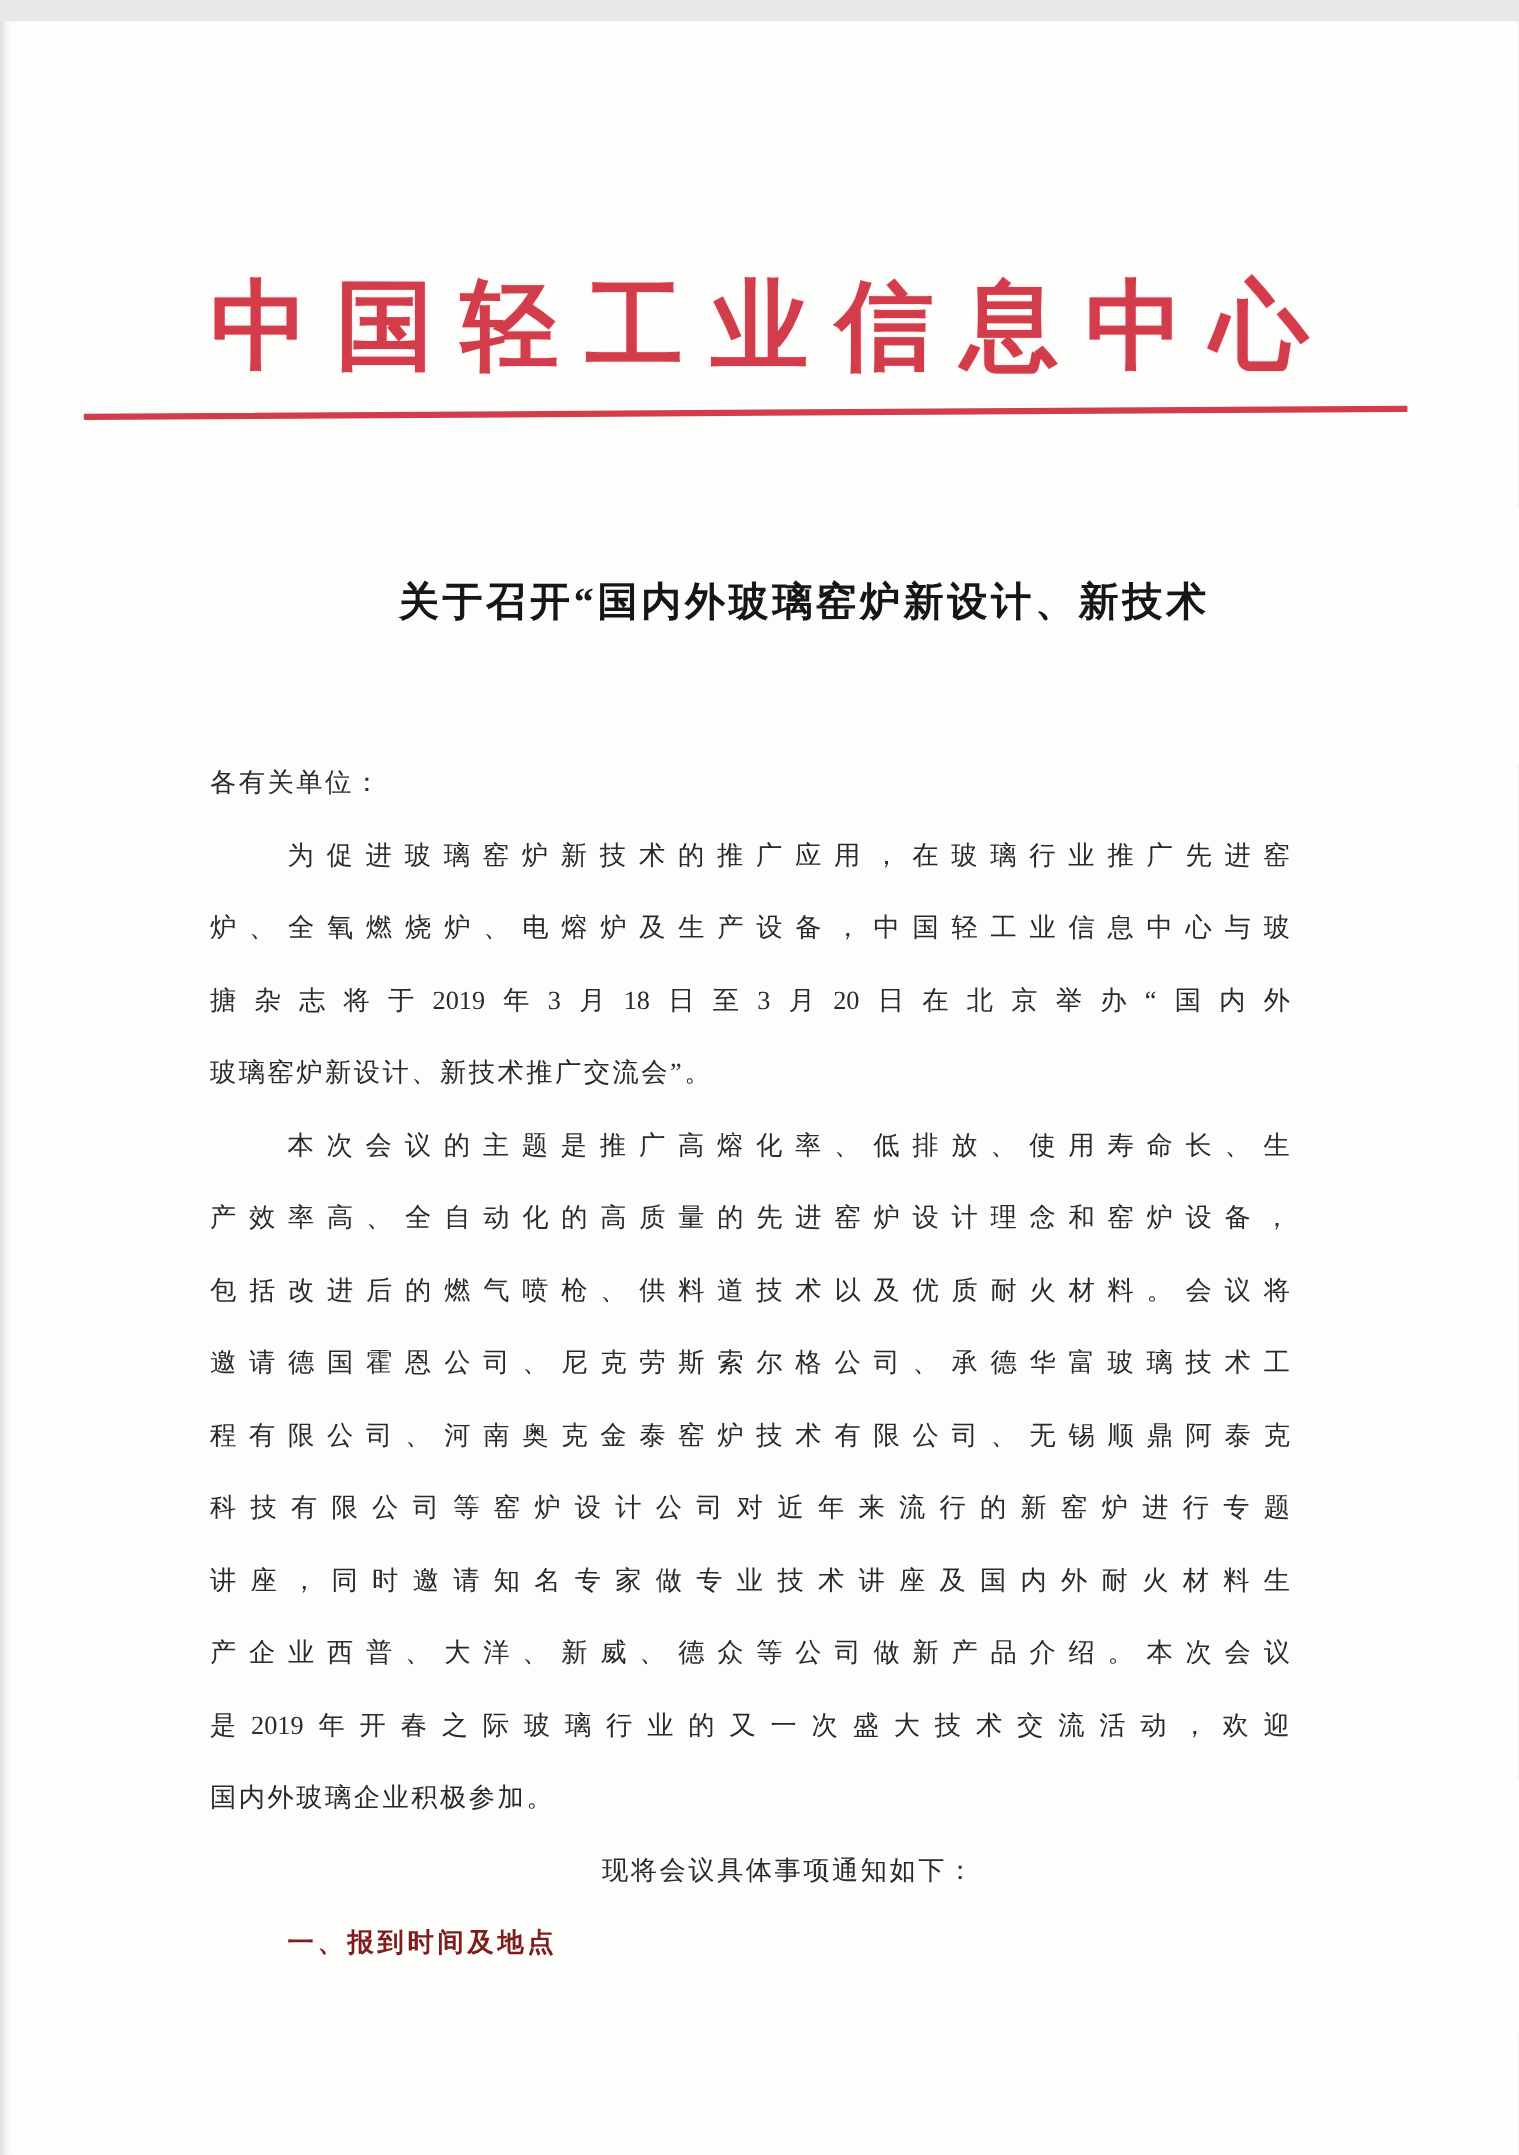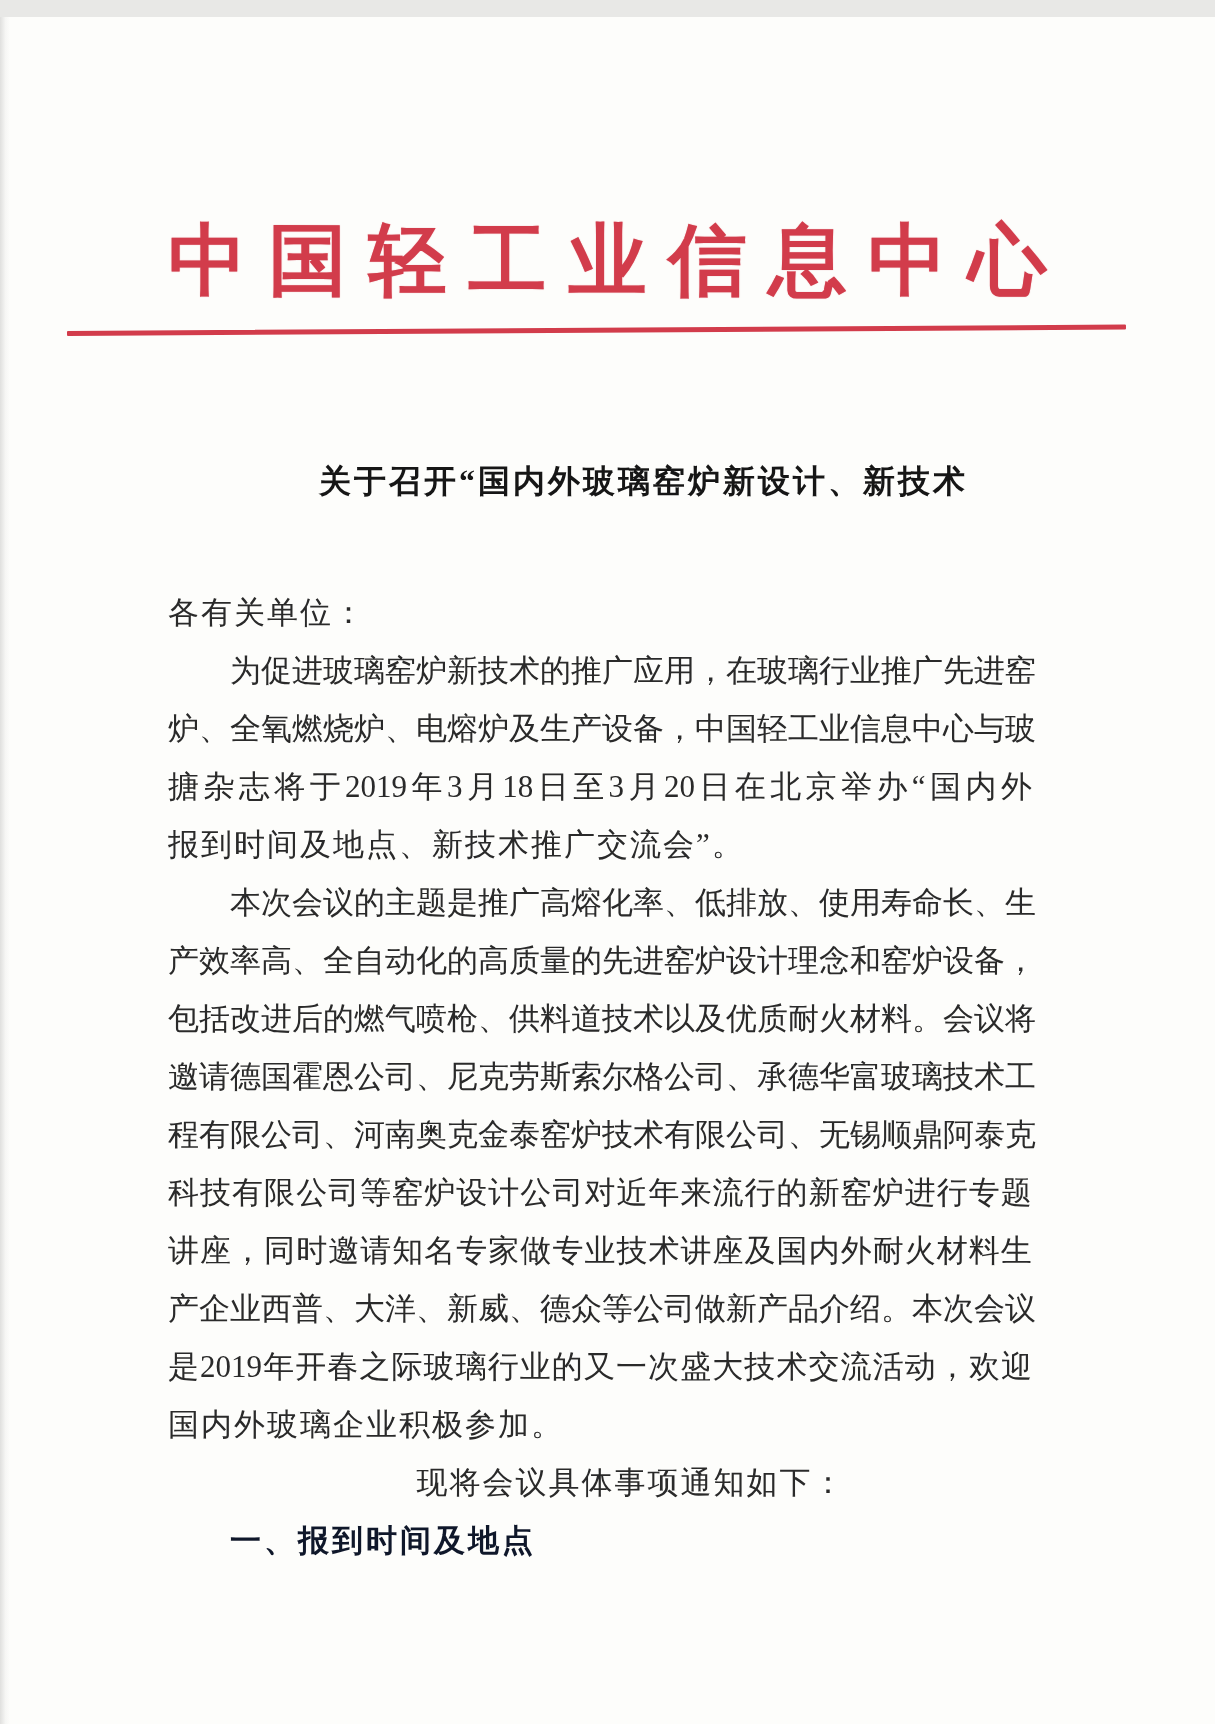--- a/index.html
+++ b/index.html
@@ -41,34 +41,34 @@
     position:absolute;top:356px;right:220px;
     font-size:30px;line-height:40px;color:#2b2b2b;
     letter-spacing:3px;white-space:nowrap;
   }
   .title{
     position:absolute;top:430px;left:0;width:100%;
     text-align:center;color:#161616;font-weight:bold;
     font-size:32px;line-height:68px;letter-spacing:3px;padding-left:36px;
   }
   .body-text{
-    position:absolute;top:567px;left:168px;width:864px;
+    position:absolute;top:580px;left:168px;width:864px;
     color:#2a2a2a;
-    font-size:31px;
+    font-size:21px;
   }
   .body-line{
     height:58px;line-height:58px;
     white-space:nowrap;
     letter-spacing:2px;
   }
   .body-line.justify{
     display:flex;justify-content:space-between;
     letter-spacing:0;white-space:normal;
   }
-  .body-line.bold{font-weight:bold;color:#0f172a;letter-spacing:3px;}
+  .body-line.bold{font-weight:bold;color:#7f1d1d;letter-spacing:3px;}
   .tok{display:inline-block;}
 </style>
 </head>
 <body>
 
 <div class="page">
 
   <div class="letterhead">中国轻工业信息中心</div>
 
   <div class="rule"></div>
@@ -158,21 +158,21 @@
         <span class="tok">在</span>
         <span class="tok">北</span>
         <span class="tok">京</span>
         <span class="tok">举</span>
         <span class="tok">办</span>
         <span class="tok">“</span>
         <span class="tok">国</span>
         <span class="tok">内</span>
         <span class="tok">外</span>
       </div>
-      <div class="body-line">报到时间及地点、新技术推广交流会”。</div>
+      <div class="body-line">玻璃窑炉新设计、新技术推广交流会”。</div>
       <div class="body-line justify" style="padding-left: 62px;">
         <span class="tok">本</span>
         <span class="tok">次</span>
         <span class="tok">会</span>
         <span class="tok">议</span>
         <span class="tok">的</span>
         <span class="tok">主</span>
         <span class="tok">题</span>
         <span class="tok">是</span>
         <span class="tok">推</span>

